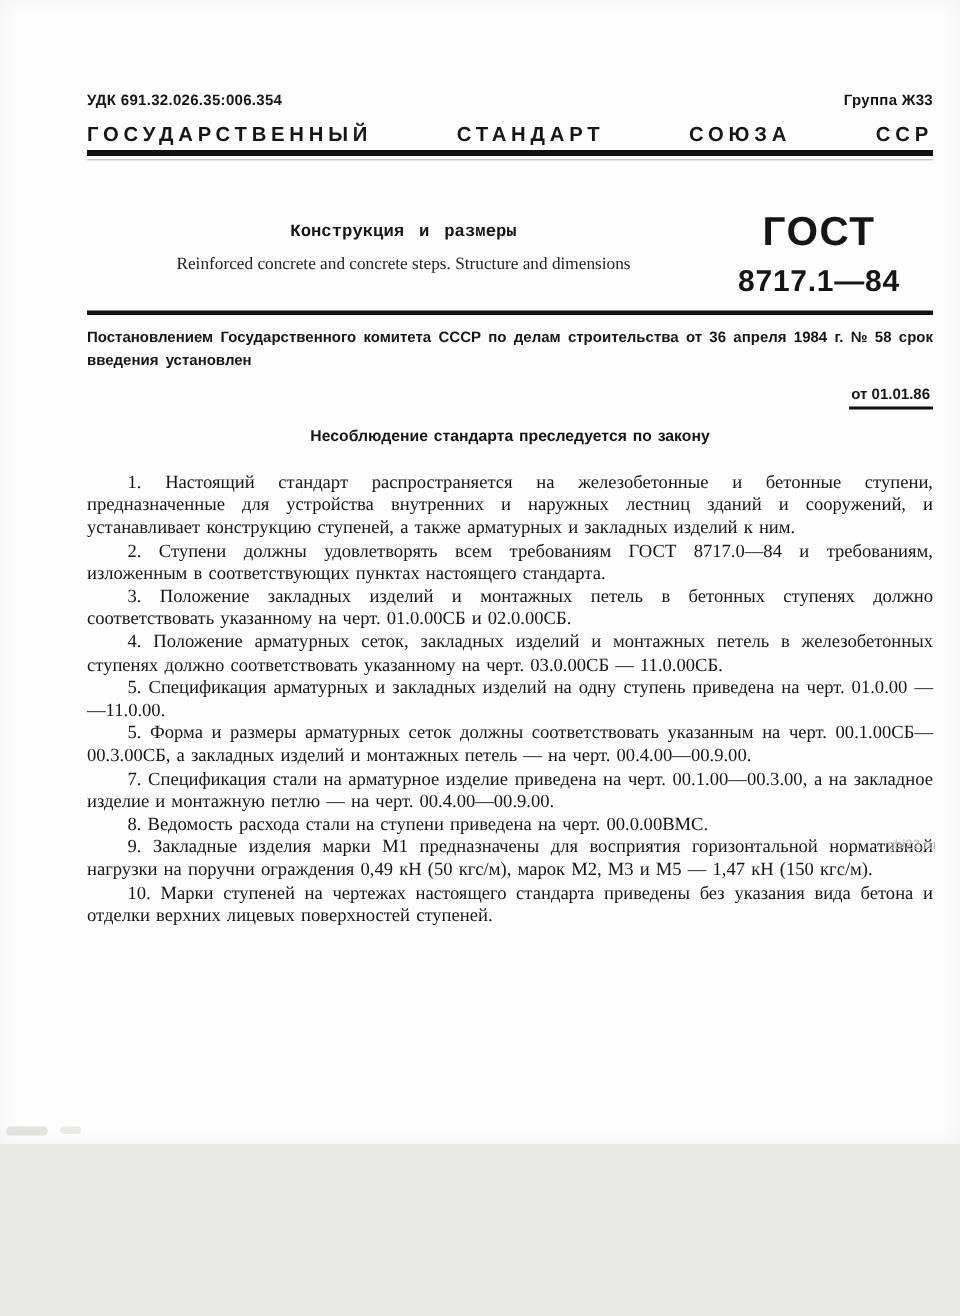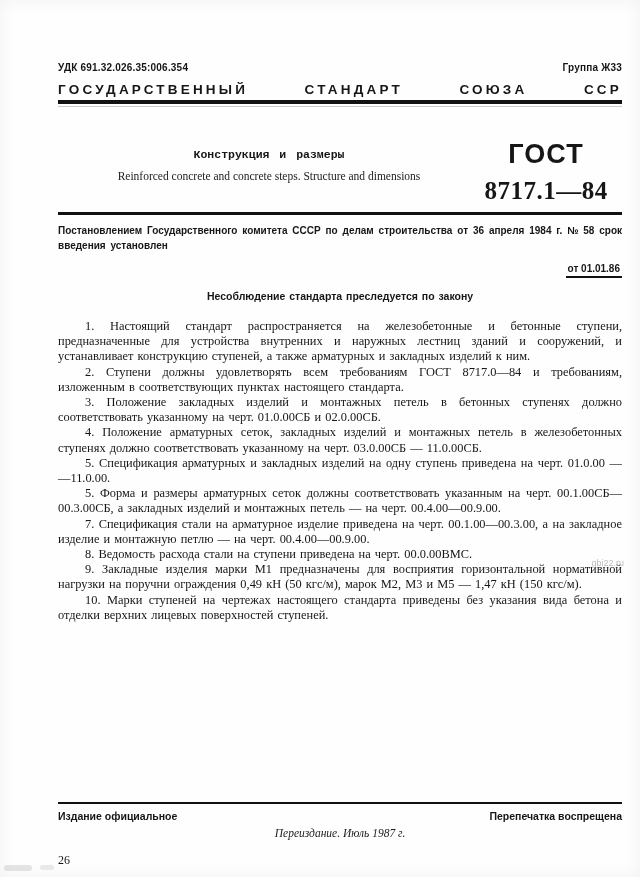--- a/index.html
+++ b/index.html
@@ -1,18 +1,18 @@
 <!DOCTYPE html>
 <html lang="ru"><head>
 <meta charset="utf-8">
 <style>
   html,body{margin:0;padding:0;background:#e9e9e7;}
   .page{
     position:relative;
-    width:640px;height:877px;
+    width:640px;height:763px;
     margin:0 auto;
     background:#fefefe;
     color:#161616;
     overflow:hidden;
     box-shadow:inset 0 0 18px rgba(0,0,0,0.05);
     font-family:"Liberation Serif", serif;
   }
   .inner{padding:62px 18px 0 58px;}
 
   
@@ -44,21 +44,21 @@
     font-family:Liberation Mono, monospace;
     font-weight:bold;font-size:11.5px;margin-top:15px;word-spacing:3px;
   }
   .title-en{font-size:11.5px;margin-top:9px;color:#222;}
   .gost-box{
     flex:1;text-align:center;
     font-family:"Liberation Sans", sans-serif;font-weight:bold;
     padding-top:8px;
   }
   .gost-label{font-size:27px;letter-spacing:1px;line-height:1;}
-  .gost-number{font-size:25px;margin-top:9px;letter-spacing:.5px;font-family:Liberation Serif, serif;}
+  .gost-number{font-size:20px;margin-top:9px;letter-spacing:.5px;}
 
   .okp{margin-top:27px;margin-left:32px;font-size:11.5px;}
   .rule-thick2{height:3px;background:#111;margin-top:7px;}
 
   
   .decree{
     margin-top:8px;
     font-family:"Liberation Sans", sans-serif;
     font-weight:bold;font-size:10px;line-height:15px;
     text-align:justify;word-spacing:2px;

